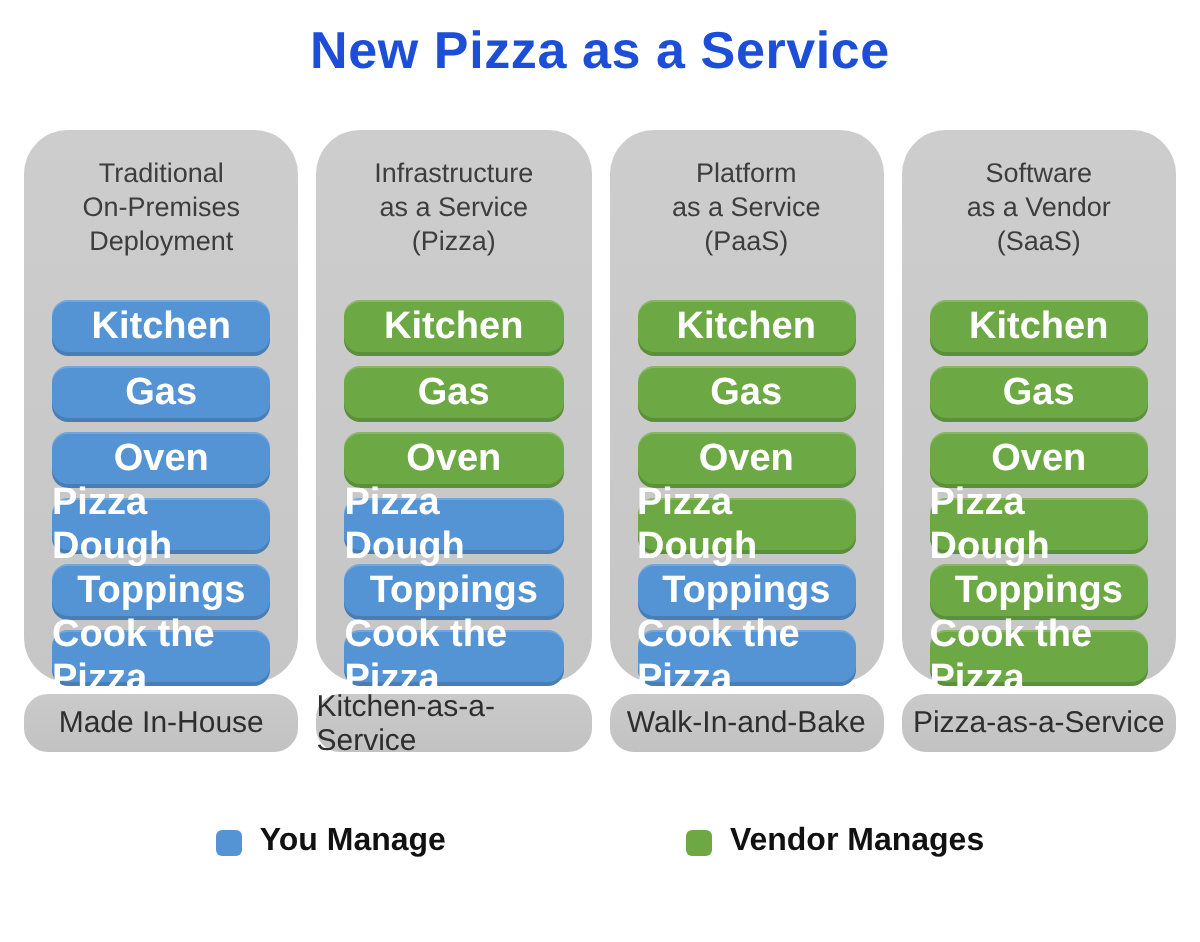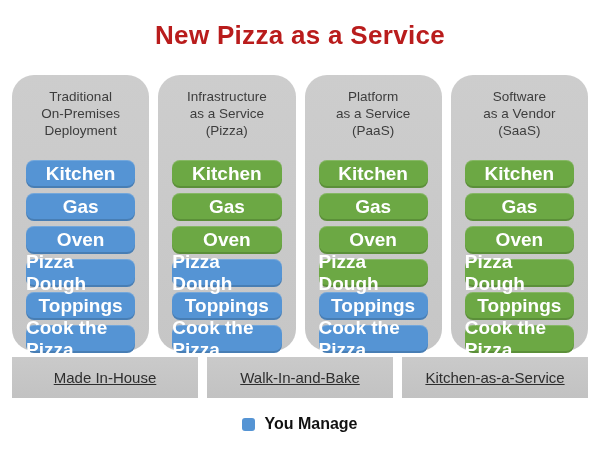--- a/index.html
+++ b/index.html
@@ -5,26 +5,26 @@
   html, body {
     margin: 0;
     padding: 0;
     background: #ffffff;
     width: 600px;
     height: 471px;
     font-family: "Liberation Sans", sans-serif;
     overflow: hidden;
   }
   .title {
-    margin: 22px 0 27px;
+    margin: 12px 0 27px;
     text-align: center;
     font-size: 26px;
     line-height: 26px;
     font-weight: bold;
-    color: #b91c1c;
+    color: #1d4ed8;
     letter-spacing: 0.3px;
   }
   .columns {
     display: flex;
     gap: 9px;
     padding: 0 12px;
   }
   .column {
     flex: 1;
     background: #c9c9c9;
@@ -58,34 +58,33 @@
   .labels {
     display: flex;
     gap: 9px;
     padding: 0 12px;
     margin-top: 6px;
   }
   .label-box {
     flex: 1;
     background: #c6c6c6;
     background-image: linear-gradient(#cacaca, #c2c2c2);
-    border-radius: 0;
-    height: 41px;
+    border-radius: 12px;
+    height: 29px;
     display: flex;
     align-items: center;
     justify-content: center;
     font-size: 15px;
     color: #2e2e2e;
-    text-decoration: underline;
   }
   .legend {
     display: flex;
     justify-content: center;
     gap: 120px;
-    margin-top: 17px;
+    margin-top: 36px;
   }
   .legend-item {
     display: flex;
     align-items: center;
     gap: 9px;
     font-weight: bold;
     font-size: 16px;
     color: #111111;
   }
   .swatch {
@@ -146,22 +145,27 @@
     <div class="stack-item" style="background-color: rgb(108, 168, 68);">Oven</div>
     <div class="stack-item" style="background-color: rgb(108, 168, 68);">Pizza Dough</div>
     <div class="stack-item" style="background-color: rgb(108, 168, 68);">Toppings</div>
     <div class="stack-item" style="background-color: rgb(108, 168, 68);">Cook the Pizza</div>
   </div>
 
 </div>
 
 <div class="labels">
   <div class="label-box">Made In-House</div>
+  <div class="label-box">Kitchen-as-a-Service</div>
   <div class="label-box">Walk-In-and-Bake</div>
-  <div class="label-box">Kitchen-as-a-Service</div>
+  <div class="label-box">Pizza-as-a-Service</div>
 </div>
 
 <div class="legend">
   <div class="legend-item">
     <span class="swatch" style="background-color: rgb(85, 148, 212);"></span>
     <span>You Manage</span>
   </div>
+  <div class="legend-item">
+    <span class="swatch" style="background-color: rgb(108, 168, 68);"></span>
+    <span>Vendor Manages</span>
+  </div>
 </div>
 
 </body></html>

